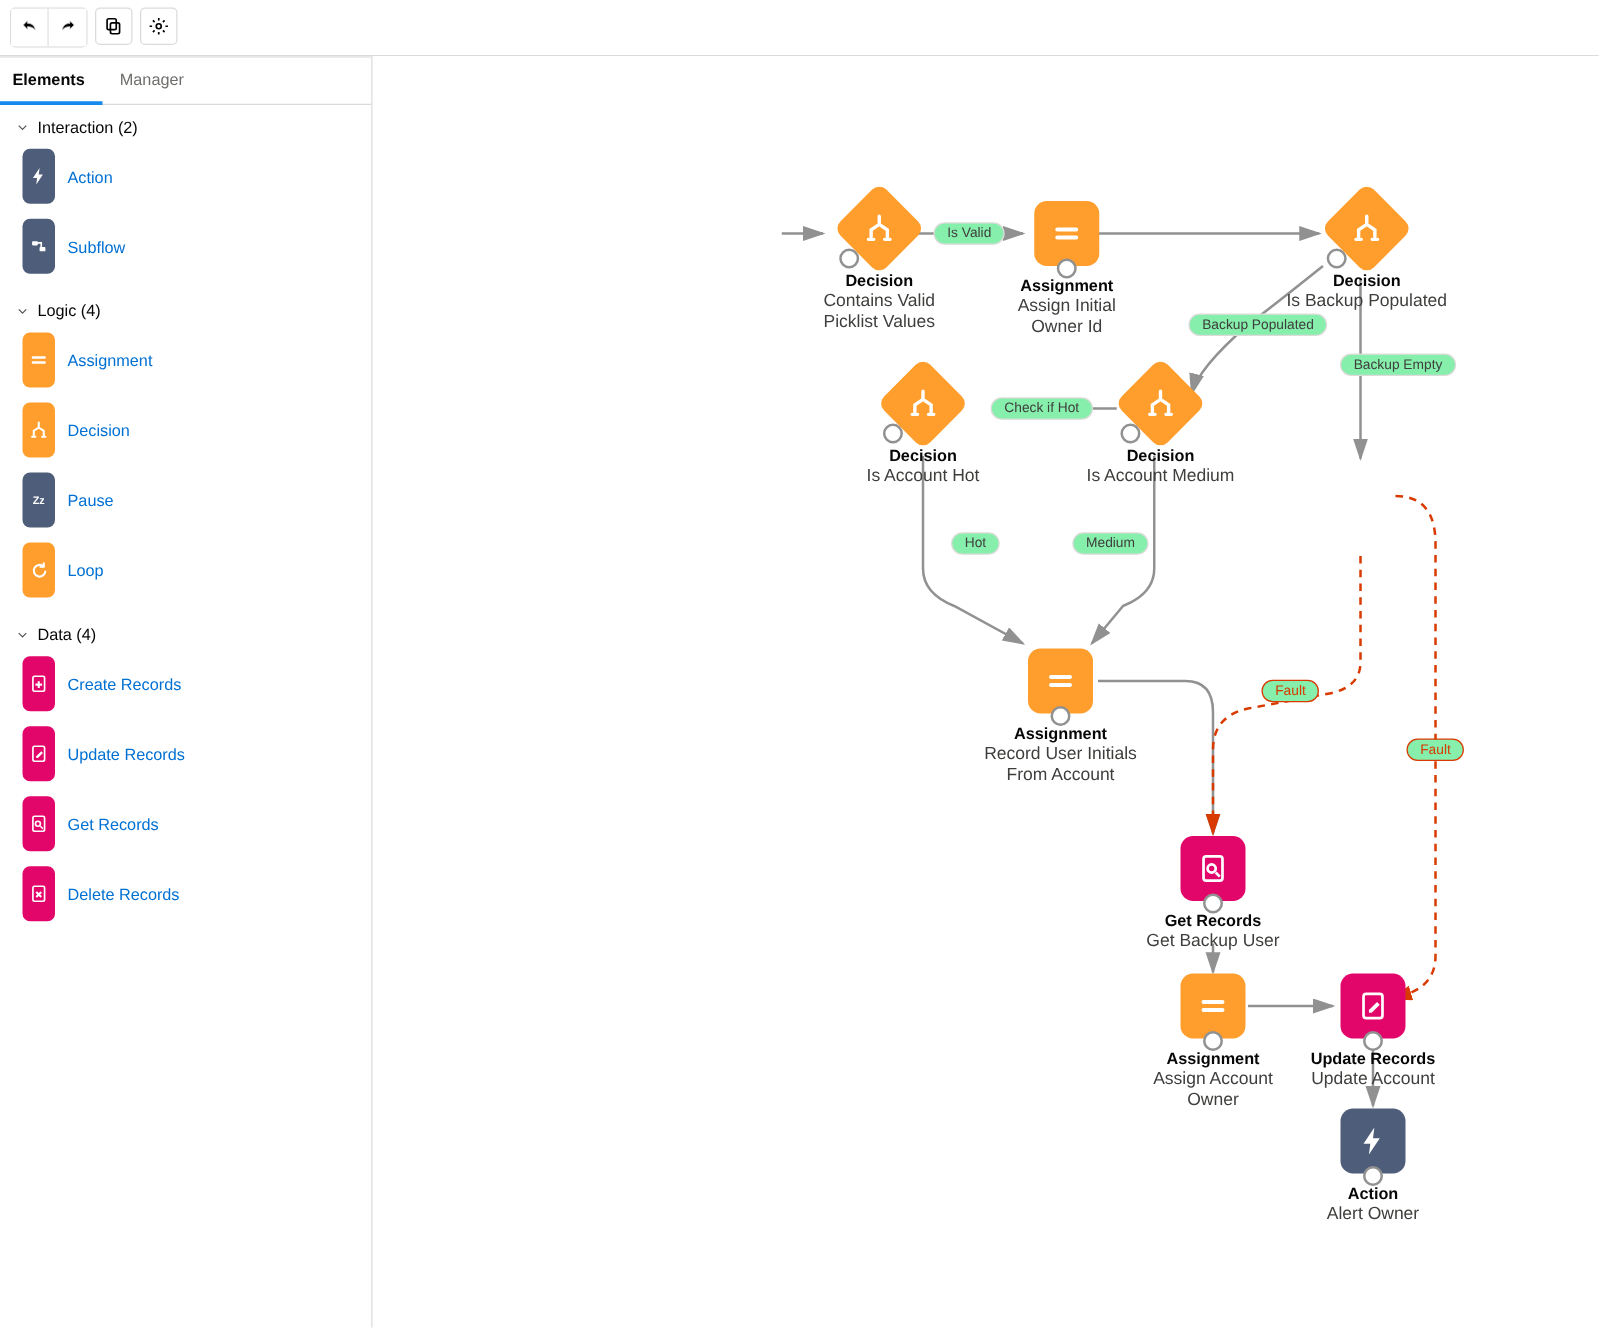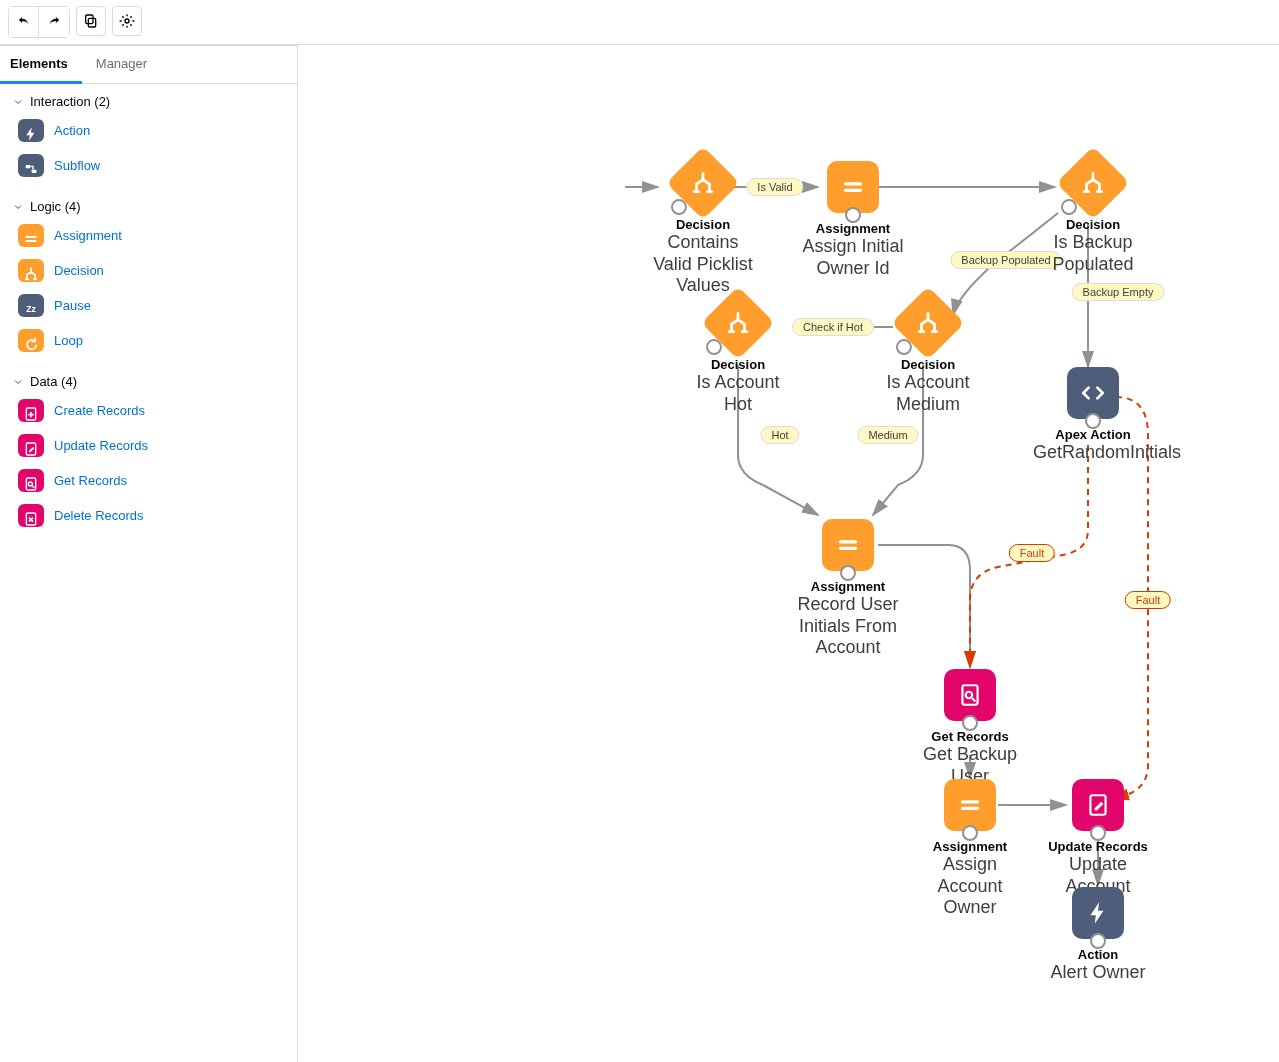--- a/index.html
+++ b/index.html
@@ -46,21 +46,21 @@
   .sidebar { width:297px; border-right:1px solid var(--border); display:flex; flex-direction:column; overflow:auto; }
   .sidebar-title { padding:10px 12px; font-size:18px; color:var(--text-mid); }
   .tabs { display:flex; border-top:1px solid var(--border); border-bottom:1px solid var(--border); }
   .tab { padding:10px 14px; color:var(--text-weak); cursor:pointer; }
   .tab.active { color:var(--text); font-weight:600; border-bottom:3px solid var(--focus); margin-bottom:-1px;padding-left:10px; }
   .section-head { display:flex; align-items:center; gap:6px; padding:10px 12px 4px 12px; color:var(--text); cursor:pointer; }
   .section-head .chev { width:12px; height:12px; }
   .items { padding:0 0 6px 0; }
   .item { display:flex; align-items:center; gap:10px; padding:6px 12px 6px 18px; cursor:pointer; }
   .item .lbl { color: var(--link); }
-  .item .ico { width:26px; height:23px; border-radius:6px; display:flex; align-items:flex-end; justify-content:center; flex:0 0 26px; }
+  .item .ico { width:26px; height:44px; border-radius:6px; display:flex; align-items:center; justify-content:center; flex:0 0 26px; }
   .item .ico svg { width:16px; height:16px; fill:#fff; }
   .ico.orange { background:var(--orange); }
   .ico.pink   { background:var(--pink); }
   .ico.navy   { background:var(--navy); }
 
   
   .canvas-wrap { flex:1; position:relative; overflow:auto; background:var(--bg); }
   .canvas { position:relative; width:1280px; height:1020px; }
 
   
@@ -81,39 +81,39 @@
   .sc-row { display:flex; justify-content:space-between; align-items:flex-start; gap:8px;
             padding:8px 12px; border-top:1px solid var(--border); }
   .sc-row .col { flex:1; min-width:0; }
   .sc-row .kv { font-size:13px; color:var(--text-mid); word-wrap:break-word; }
   .sc-row .kv b { color:var(--text); font-weight:600; }
   .sc-row .edit { color:var(--link); font-size:13px; flex-shrink:0; cursor:pointer; }
 
   
   .node { position:absolute; text-align:center; cursor:pointer; }
   .node .lbl-title { font-weight:600; padding-top:8px; font-size:13px; }
-  .node .lbl-sub   { font-size:18px; color:var(--text-mid); line-height:1.2; }
+  .node .lbl-sub   { font-size:14px; color:var(--text-mid); line-height:1.2; }
   .glyph { width:52px; height:52px; margin:0 auto; display:flex; align-items:center; justify-content:center; position:relative; }
   .glyph svg.inner { width:26px; height:26px; fill:#fff; }
   .glyph .port { position:absolute; bottom:-10px; left:50%; transform:translateX(-50%);
                   width:12px; height:12px; border-radius:50%; background:#fff; border:2px solid var(--arrow); }
   .glyph.diamond { transform:rotate(45deg); border-radius:8px; background:var(--orange); }
   .glyph.diamond svg.inner { transform:rotate(-45deg); }
   .glyph.diamond .port { bottom:-16px; left:50%; transform:translateX(-50%) rotate(-45deg); }
   .glyph.square { border-radius:10px; background:var(--orange); }
   .glyph.square.navy { background:var(--navy); }
   .glyph.square.pink { background:var(--pink); }
 
   
   svg.edges { position:absolute; inset:0; width:100%; height:100%; pointer-events:none; }
   .edge { stroke:var(--arrow); stroke-width:2; fill:none; }
   .edge.fault { stroke:var(--fault); stroke-dasharray:6 5; }
   .edge-label {
     position:absolute; font-size:11px; color:var(--text-mid); padding:2px 10px;
-    border:1px solid var(--border); background:#fef9c3; border-radius:999px; transform:translate(-50%,-50%);
+    border:1px solid var(--border); background:#86efac; border-radius:999px; transform:translate(-50%,-50%);
     max-width:120px; text-align:center; white-space:nowrap;
   }
   .edge-label.fault { color:var(--fault); border-color:var(--fault); }
 
   marker path { fill:var(--arrow); }
   marker.red path { fill:var(--fault); }
 </style>
 </head>
 <body>
 
@@ -443,30 +443,20 @@
         <div class="glyph diamond">
             <svg class="inner" viewBox="0 0 24 24">
               <path d="M12 3v6l-6 4v5M12 9l6 4v5M4 20h4M16 20h4" stroke="#fff" stroke-width="2.5" fill="none" stroke-linecap="round"></path>
             </svg>
             <div class="port"></div>
           </div>
         <div class="lbl-title">Decision</div>
         <div class="lbl-sub">Is Account Hot</div>
       </div>
 
-      <div class="node" style="left:735px; top:322px; width:120px;">
-        <div class="glyph square navy">
-            <svg class="inner" viewBox="0 0 24 24">
-              <path d="M8 7l-5 5 5 5M16 7l5 5-5 5" stroke="#fff" stroke-width="2.5" fill="none" stroke-linecap="round" stroke-linejoin="round"></path>
-            </svg>
-            <div class="port"></div>
-          </div>
-        <div class="lbl-title">Apex Action</div>
-        <div class="lbl-sub">GetRandomInitials</div>
-      </div>
 
       <div class="node" style="left:485px; top:474px; width:130px;">
         <div class="glyph square">
             <svg class="inner" viewBox="0 0 24 24">
               <path d="M5 9h14M5 15h14" stroke="#fff" stroke-width="3" stroke-linecap="round"></path>
             </svg>
             <div class="port"></div>
           </div>
         <div class="lbl-title">Assignment</div>
         <div class="lbl-sub">Record User Initials From Account</div>

